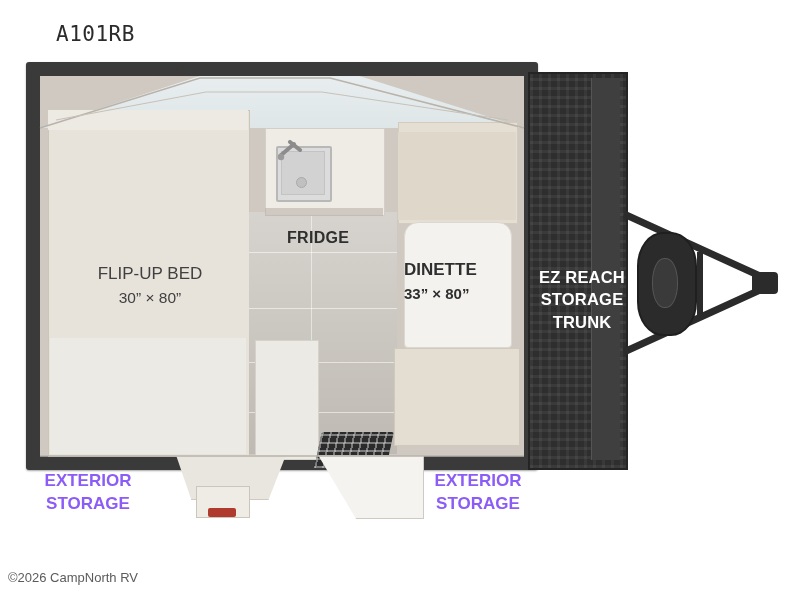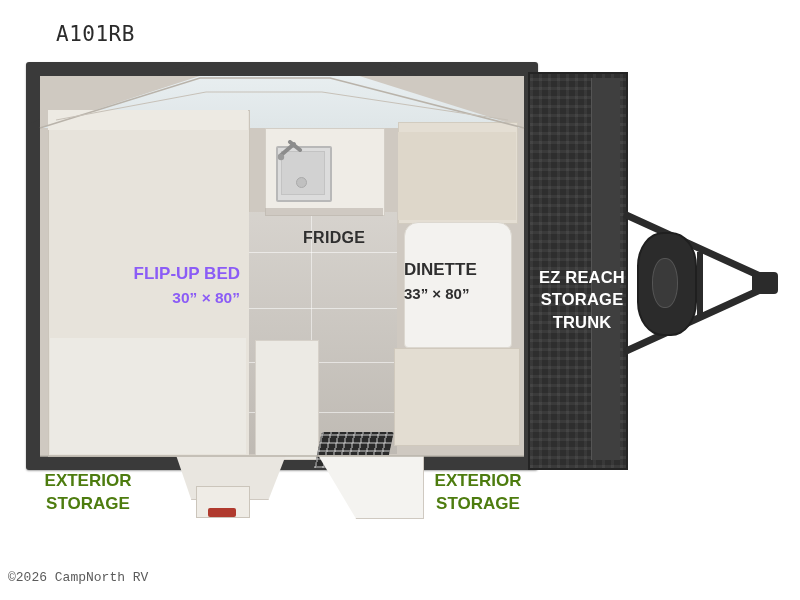--- a/index.html
+++ b/index.html
@@ -32,21 +32,21 @@
     font-weight: 400;
   }
 
   
   .copyright {
     position: absolute;
     left: 8px;
     top: 570px;
     font-size: 13px;
     color: #5b5b5b;
-    font-family: Liberation Mono, monospace;
+    font-family: Liberation Sans, sans-serif;
   }
 
   
   .plan {
     position: absolute;
     left: 0; top: 0;
     width: 800px; height: 600px;
   }
 
   
@@ -221,21 +221,20 @@
     opacity: 0;
   }
   .fridge-label {
     position: absolute;
     left: 287px;
     top: 229px;
     font-size: 16px;
     font-weight: bold;
     color: #2f2f2f;
     letter-spacing: 0.3px;
-    margin-left: 16px;
   }
 
   
   .lower-cab {
     position: absolute;
     left: 255px;
     top: 340px;
     width: 62px;
     height: 118px;
     background: #eceae4;
@@ -375,21 +374,21 @@
     background: #3a3a3a;
     border-radius: 12px / 24px;
     border: 1px solid #555;
   }
 
   
   .ext-label {
     position: absolute;
     font-size: 17px;
     font-weight: bold;
-    color: #4d7c0f;
+    color: #8b5cf6;
     line-height: 1.35;
     text-align: center;
   }
   .label-ext-storage-left { left: 18px; top: 470px; width: 140px; }
   .label-ext-storage-right { left: 398px; top: 470px; width: 160px; }
   .label-griddle { left: 170px; top: 525px; width: 140px; }
 
   .label-under-bunk {
     position: absolute;
     left: 78px;
@@ -399,24 +398,24 @@
     font-size: 17px;
     font-weight: bold;
     color: #2f2f2f;
     line-height: 1.35;
   }
   .label-flipup {
     position: absolute;
     left: 60px;
     top: 262px;
     width: 180px;
-    text-align: right;
+    text-align: center;
     font-size: 17px;
-    font-weight: bold;
-    color: #8b5cf6;
+    font-weight: normal;
+    color: #404040;
     line-height: 1.45;
   }
   .flip-dims { font-size: 15.5px; }
 
   
   .griddle-box {
     position: absolute;
     left: 196px;
     top: 486px;
     width: 52px;

